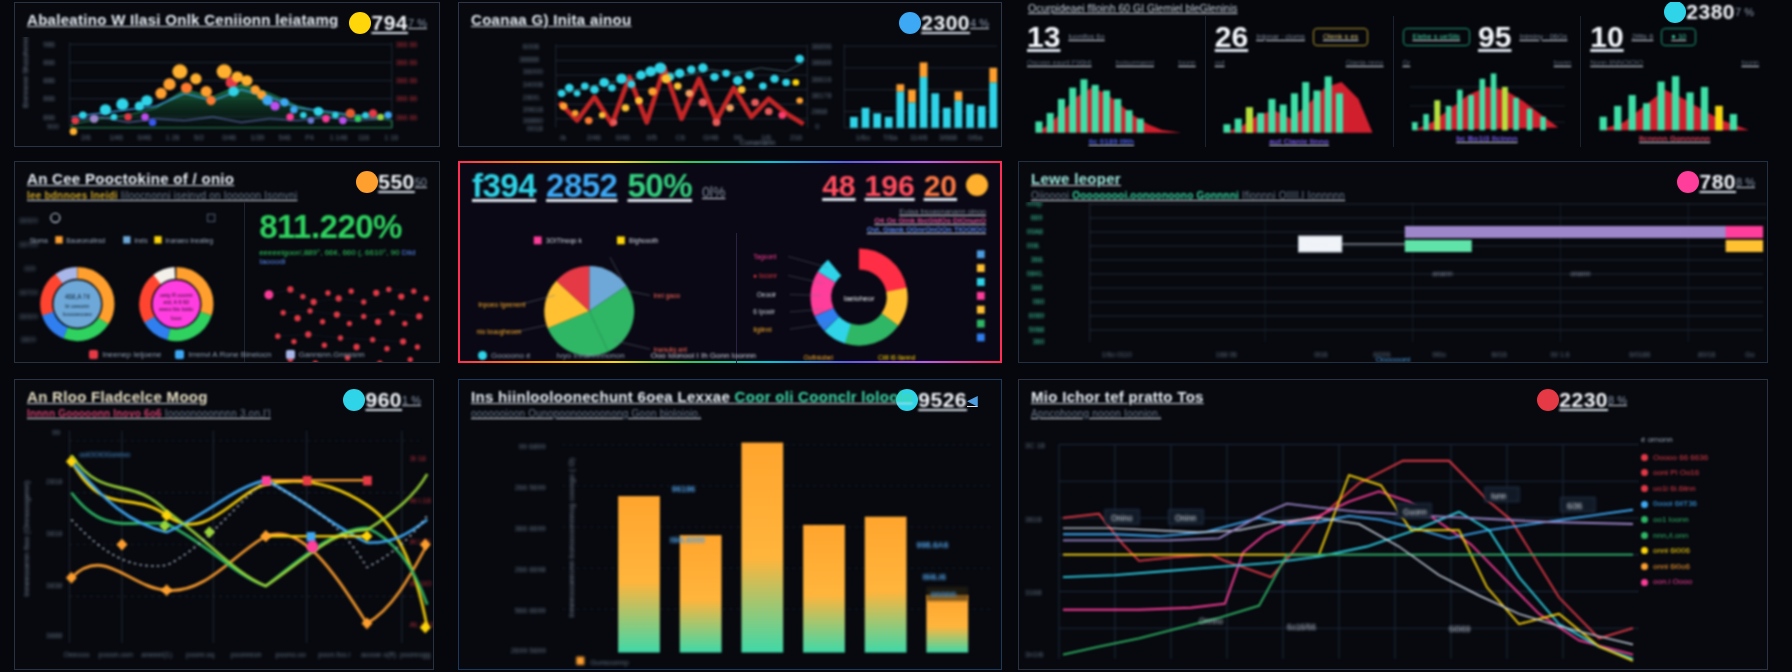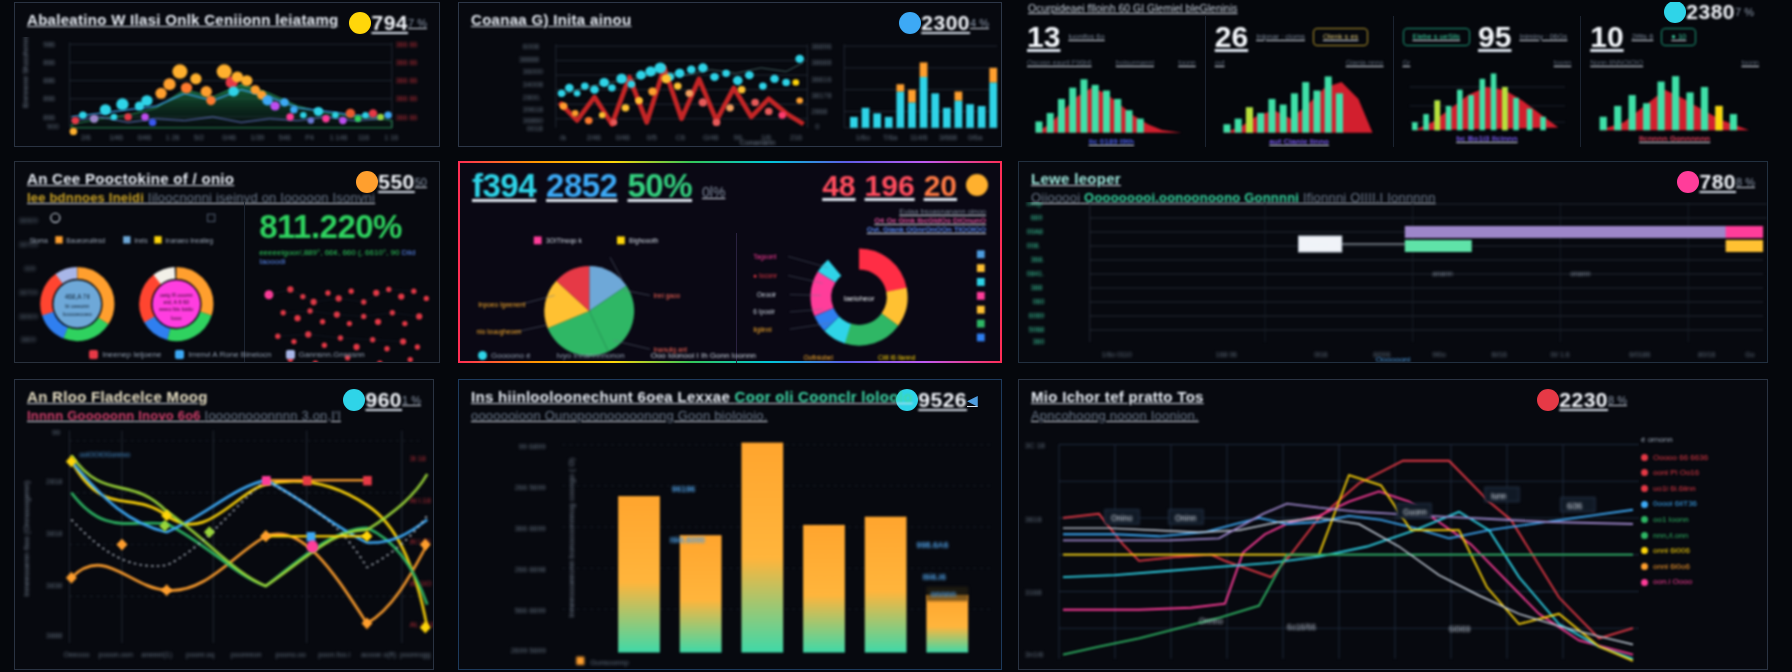--- a/index.html
+++ b/index.html
@@ -45,21 +45,21 @@
     border:2px solid transparent;
     background:
       linear-gradient(#0a0814,#0a0814) padding-box,
       linear-gradient(90deg,#ff2d55,#ff9500,#ffd60a,#34c759,#00c7d9,#5e5ce6,#bf5af2,#ff2d55) border-box;
   }
 
   
   .phead{ display:flex; align-items:flex-start; justify-content:space-between; padding:8px 12px 2px; }
   .ptitles{min-width:0;}
   .ptitle{ font-size:15px; font-weight:700; letter-spacing:.3px; color:#e9eef6; white-space:nowrap; }
-  .psub{ font-size:13px; margin-top:3px; color:#6d7a8c; white-space:nowrap; letter-spacing:.2px;}
+  .psub{ font-size:10px; margin-top:3px; color:#6d7a8c; white-space:nowrap; letter-spacing:.2px;}
   .psub .hl{ color:#cf3f6a; font-weight:700;}
   .psub .hl2{ color:#37d6a0; font-weight:700;}
   .psub .hl3{ color:#c9a227; font-weight:700;}
 
   .kpi{ display:flex; align-items:center; gap:0; flex:0 0 auto; }
   .kdot{ width:22px; height:22px; border-radius:50%; display:block; }
   .kval{ font-size:21px; font-weight:700; color:#f2f5fa; letter-spacing:.5px;}
   .kpct{ font-size:11px; color:#8c98aa; }
 
   

